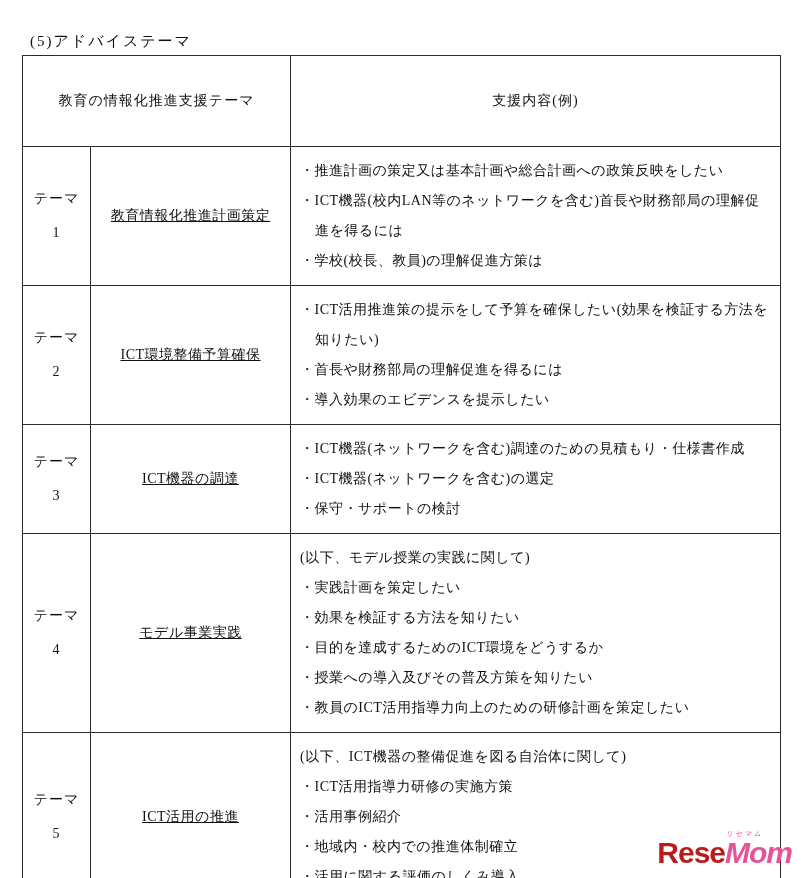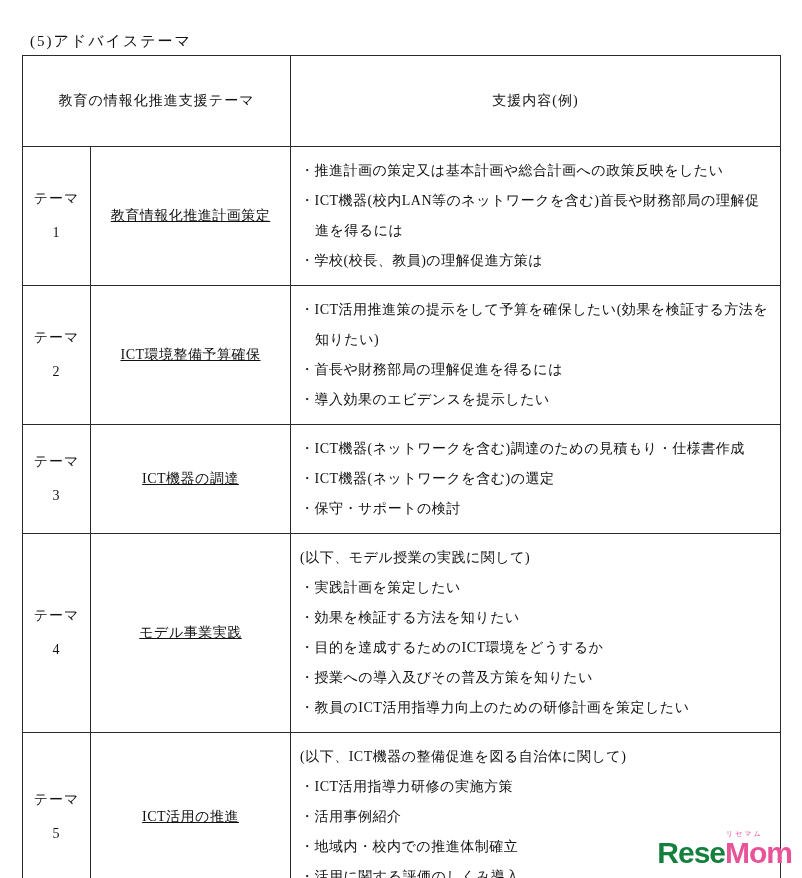--- a/index.html
+++ b/index.html
@@ -60,21 +60,21 @@
   .logo {
     position:absolute;
     right:10px; bottom:10px;
     font-family:"Liberation Sans","DejaVu Sans",sans-serif;
     font-weight:bold;
     font-size:30px;
     line-height:1;
     letter-spacing:-1px;
   }
   .logo .rese { color:#9e9e9e; }
-  .logo .mom  { color:#e85298; position:relative; display:inline-block; }
+  .logo .mom  { color:#e85298; position:relative; display:inline-block;font-style:italic; }
   .logo .ruby {
     position:absolute;
     top:-8px; left:1px;
     font-size:7px;
     font-weight:normal;
     letter-spacing:2px;
     color:#e85298;
     white-space:nowrap;
   }
 </style>
@@ -155,13 +155,13 @@
           <div class="item">(以下、ICT機器の整備促進を図る自治体に関して)</div>
           <div class="item">・ICT活用指導力研修の実施方策</div>
           <div class="item">・活用事例紹介</div>
           <div class="item">・地域内・校内での推進体制確立</div>
           <div class="item">・活用に関する評価のしくみ導入</div>
         </td>
       </tr>
     </tbody>
 </table>
 
-<div class="logo"><span class="rese" style="color: #15803d;">Rese</span><span class="mom" style="color: rgb(232, 82, 152);"><span class="ruby">リセマム</span><span>Mom</span></span></div>
+<div class="logo"><span class="rese" style="color: #b91c1c;">Rese</span><span class="mom" style="color: rgb(232, 82, 152);"><span class="ruby">リセマム</span><span>Mom</span></span></div>
 
 </body></html>

